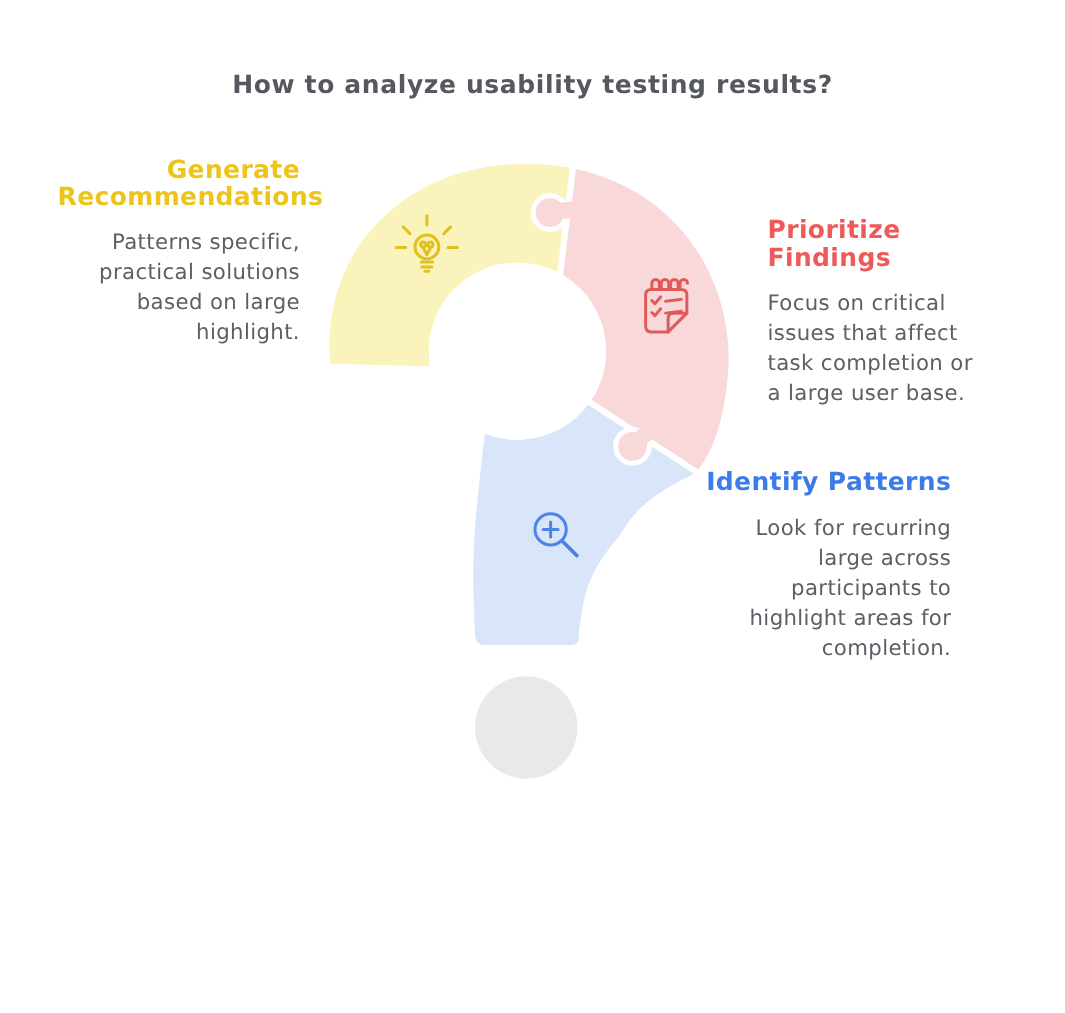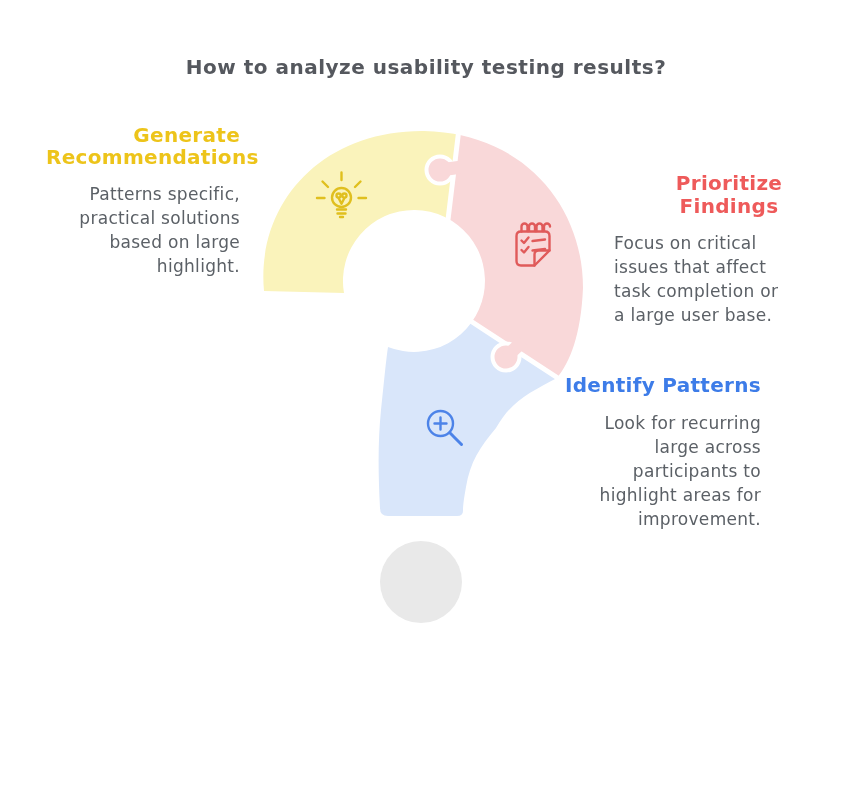--- a/index.html
+++ b/index.html
@@ -14,21 +14,21 @@
   .qsvg{position:absolute;left:0;top:0;width:852px;height:810px;}
   .title{position:absolute;left:0;top:55px;width:852px;text-align:center;
          font-size:20px;font-weight:bold;letter-spacing:.5px;color:var(--title-color);}
   .block{position:absolute;}
   .block .h{font-weight:bold;font-size:20px;line-height:23px;letter-spacing:.3px;}
   .block .b{font-size:17px;line-height:24px;color:var(--body-color);letter-spacing:.3px;}
   .blk-generate{left:0;top:124px;width:240px;text-align:right;}
   .blk-generate .h{color:var(--yellow-heading);line-height:22px;margin-left:46px;}
   .blk-generate .b{margin-top:14px;}
   .blk-prioritize{left:614px;top:172px;width:230px;text-align:left;}
-  .blk-prioritize .h{color:var(--red-heading);text-align:center;}
+  .blk-prioritize .h{color:var(--red-heading);}
   .blk-prioritize .b{margin-top:13px;}
   .blk-identify{left:531px;top:374px;width:230px;text-align:right;}
   .blk-identify .h{color:var(--blue-heading);}
   .blk-identify .b{margin-top:14px;}
 </style>
 </head>
 <body>
 
 <div class="stage">
 
@@ -112,17 +112,17 @@
 
   <div class="block blk-identify">
     <div class="h">
       <div>Identify Patterns</div>
     </div>
     <div class="b">
       <div>Look for recurring</div>
       <div>large across</div>
       <div>participants to</div>
       <div>highlight areas for</div>
-      <div>improvement.</div>
+      <div>completion.</div>
     </div>
   </div>
 
 </div>
 
 </body></html>

